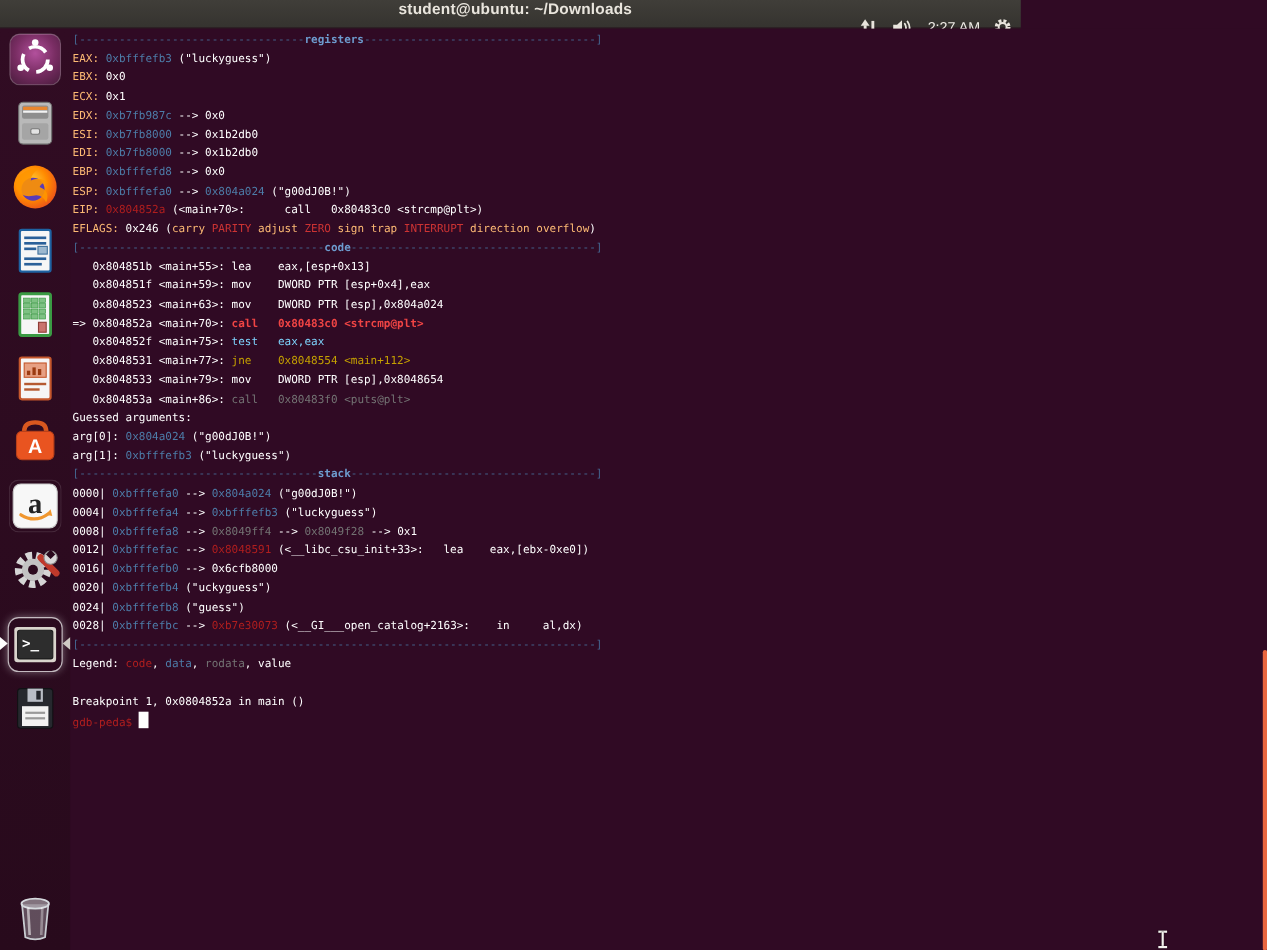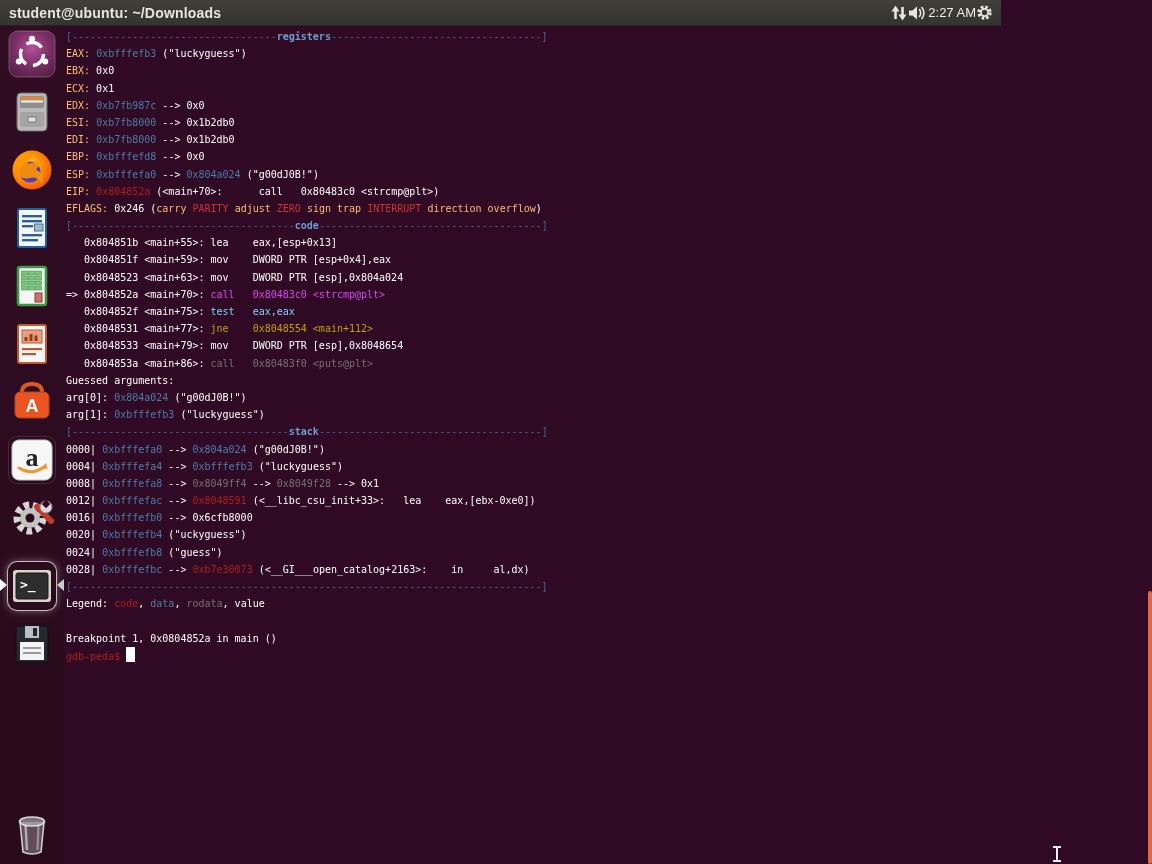--- a/index.html
+++ b/index.html
@@ -1,24 +1,24 @@
 <!DOCTYPE html>
 <html><head>
 <meta charset="utf-8">
 <style>
   html,body{margin:0;padding:0;width:1152px;height:864px;overflow:hidden;background:#300a24;}
   body{position:relative;font-family:"DejaVu Sans Mono",monospace;}
 
   
-  .topbar{position:absolute;top:0;left:0;width:1001px;height:26px;
+  .topbar{position:absolute;top:0;left:0;width:928px;height:26px;
     background:linear-gradient(#403e39,#35332f);border-bottom:1px solid #262420;
     display:flex;align-items:center;box-sizing:border-box;
-    font-family:"Liberation Sans",sans-serif;color:#e9e5dd;}
+    font-family:"Liberation Sans",sans-serif;color:#e9e5dd;flex-direction:column;}
   .topbar .title{font-size:14px;font-weight:bold;padding-left:9px;letter-spacing:.2px;}
-  .tray{margin-left:auto;display:flex;align-items:center;padding-right:8px;}
+  .tray{margin-left:auto;display:flex;align-items:center;gap:12px;padding-right:8px;}
   .tray .clock{font-size:13px;color:#efece6;}
   .tray svg{display:block;}
 
   
   .launcher{position:absolute;top:26px;left:0;width:64px;height:838px;
     background:linear-gradient(180deg,#310c23,#280a1c);
     display:flex;flex-direction:column;align-items:center;padding-top:4px;box-sizing:border-box;}
   .tile{width:48px;height:48px;border-radius:9px;margin-bottom:10px;position:relative;flex:0 0 auto;}
   .tile svg{display:block;}
   .tile.plate{box-shadow:inset 0 0 0 1px rgba(255,255,255,.12);}
@@ -28,21 +28,21 @@
     border-top:6px solid transparent;border-bottom:6px solid transparent;border-left:7px solid #ffffff;}
   .arrow-right{position:absolute;right:-8px;top:17px;width:0;height:0;
     border-top:6px solid transparent;border-bottom:6px solid transparent;border-right:7px solid #cfcac4;}
 
   
   .terminal{position:absolute;left:64px;top:26px;width:1088px;height:838px;background:#300a24;}
   .out{margin:0;padding:2px 0 0 2px;font-size:10px;line-height:17.2px;white-space:pre;}
   .tline{height:17.2px;}
   .c-w{color:#ffffff;}
   .c-g{color:#fdba74;}
-  .c-gb{color:#d946ef;font-weight:normal;}
+  .c-gb{color:#ef4444;font-weight:bold;}
   .c-gd{color:#737373;}
   .c-b{color:#4d7ca8;margin-top:18px;}
   .c-bb{color:#6d9bce;font-weight:bold;}
   .c-bd{color:#44658f;}
   .c-r{color:#b01e1e;}
   .c-rb{color:#cc3333;font-weight:normal;}
   .c-rd{color:#7dd3fc;}
   .c-y{color:#c4a000;}
   .cursor{display:inline-block;width:9px;height:15px;background:#ffffff;vertical-align:-2px;}
 

